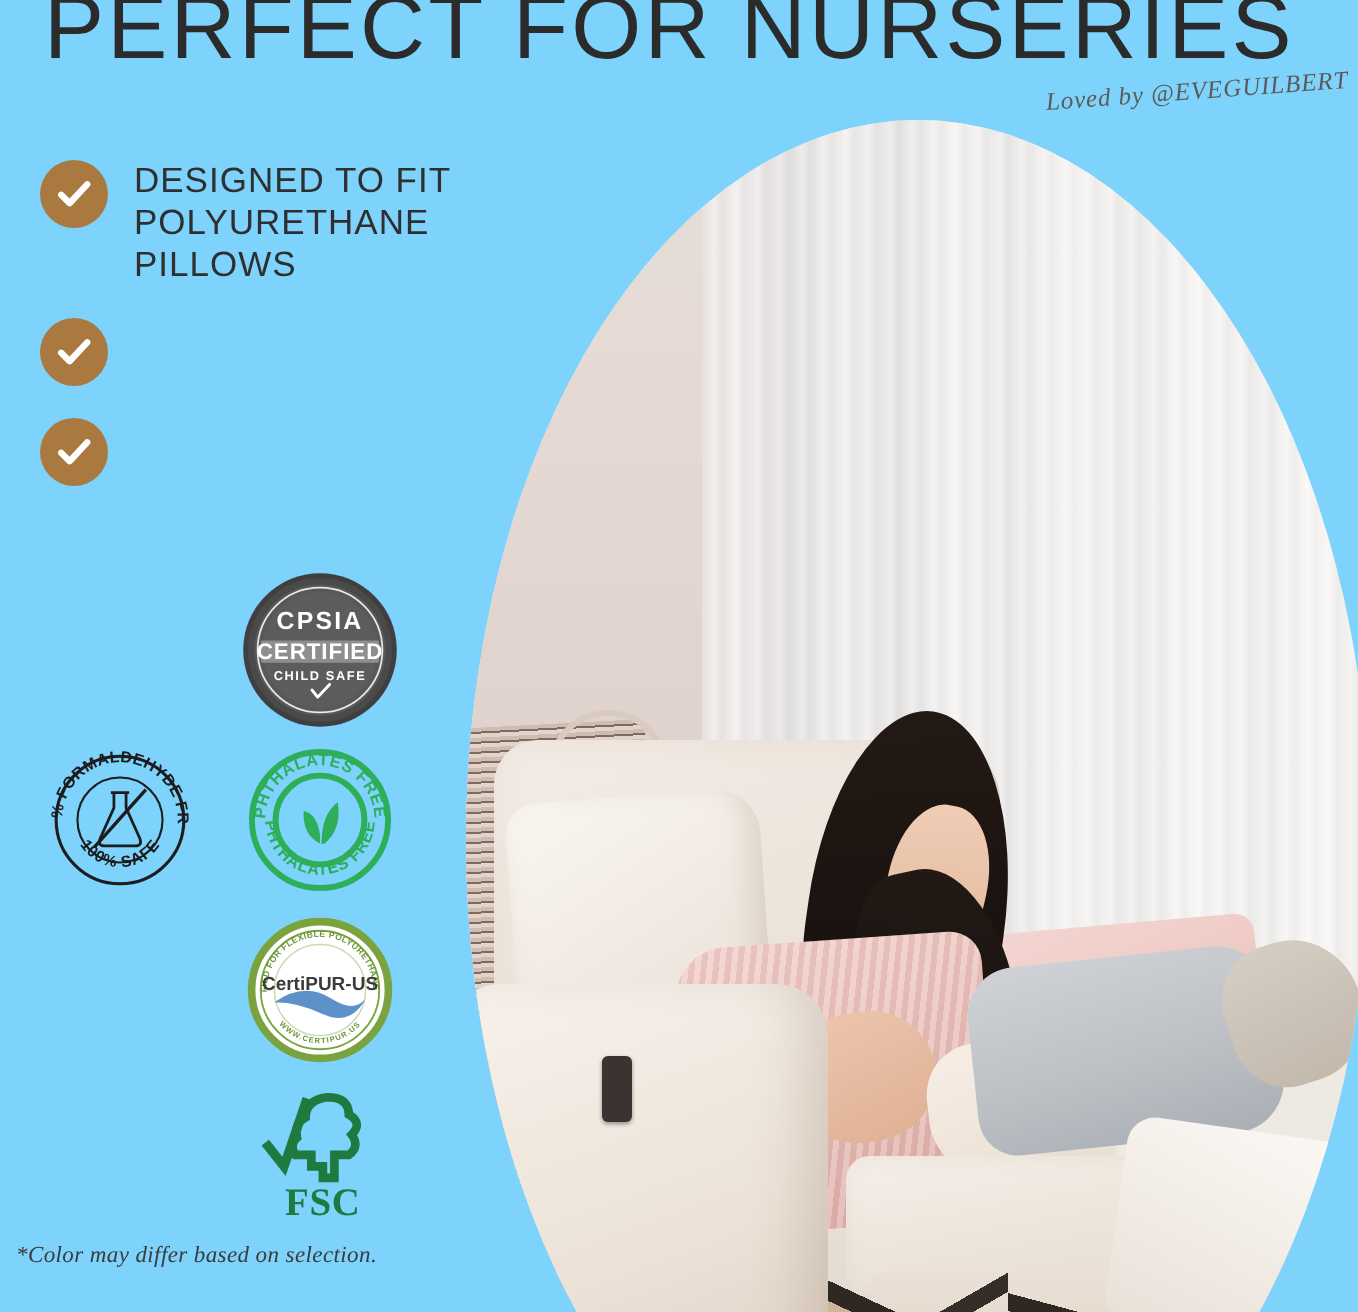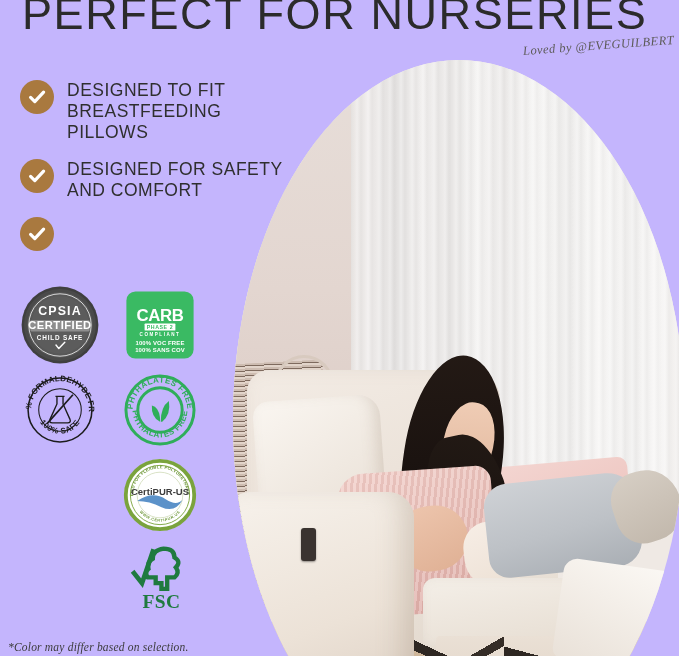--- a/index.html
+++ b/index.html
@@ -5,21 +5,21 @@
 <style>
   html,body{margin:0;padding:0;}
   body{
     width:679px;height:656px;
     background:#ffffff;
     font-family:"Liberation Sans", sans-serif;
     overflow:hidden;
     position:relative;
     color:#231f20;
   }
-  .page{position:absolute;inset:0;width:679px;height:656px;overflow:hidden;background:#c4b5fd;}
+  .page{position:absolute;inset:0;width:679px;height:656px;overflow:hidden;background:#7dd3fc;}
 
   
   .photo-wrap{
     position:absolute;
     left:233px; top:60px;
     width:452px; height:720px;
     border-radius:50%;
     overflow:hidden;
     z-index:1;
   }
@@ -292,21 +292,20 @@
 
   .footnote{
     position:absolute;
     left:8px; top:622px;
     z-index:5;
     font-size:11.5px;
     font-style:italic;
     color:#3b3b3b;
     letter-spacing:.2px;
     font-family:"Liberation Serif", serif;
-    margin-top:19px;
   }
 </style>
 </head>
 <body>
 
 <div class="page">
 
   <div class="photo-wrap">
     <div class="photo">
       <div class="curtain"></div>
@@ -350,31 +349,29 @@
 
   <div class="bullets">
 
     <div class="bullet">
       <span class="check-circle">
         <svg width="20" height="20" viewBox="0 0 20 20" aria-hidden="true">
           <path d="M3.6 10.4 L7.8 14.6 L16.6 5.2" fill="none" stroke="#ffffff" stroke-width="3.2" stroke-linecap="round" stroke-linejoin="round"></path>
         </svg>
       </span>
       <span class="bullet-text">DESIGNED TO FIT
-BREASTFEEDING PILLOWS</span>
+POLYURETHANE PILLOWS</span>
     </div>
 
     <div class="bullet">
       <span class="check-circle">
         <svg width="20" height="20" viewBox="0 0 20 20" aria-hidden="true">
           <path d="M3.6 10.4 L7.8 14.6 L16.6 5.2" fill="none" stroke="#ffffff" stroke-width="3.2" stroke-linecap="round" stroke-linejoin="round"></path>
         </svg>
       </span>
-      <span class="bullet-text">DESIGNED FOR SAFETY
-AND COMFORT</span>
     </div>
 
     <div class="bullet">
       <span class="check-circle">
         <svg width="20" height="20" viewBox="0 0 20 20" aria-hidden="true">
           <path d="M3.6 10.4 L7.8 14.6 L16.6 5.2" fill="none" stroke="#ffffff" stroke-width="3.2" stroke-linecap="round" stroke-linejoin="round"></path>
         </svg>
       </span>
     </div>
 
@@ -397,31 +394,20 @@
             <circle cx="50" cy="50" r="36" fill="#5c5c5c"></circle>
             <rect x="13" y="44" width="74" height="14" rx="1.2" fill="#8e8e8e"></rect>
             <text x="50" y="37" font-family="Liberation Sans, sans-serif" font-size="15.5" font-weight="bold" fill="#ffffff" text-anchor="middle" letter-spacing="1.4">CPSIA</text>
             <text x="50" y="55.5" font-family="Liberation Sans, sans-serif" font-size="14" font-weight="bold" fill="#ffffff" text-anchor="middle" letter-spacing="0.6">CERTIFIED</text>
             <text x="50" y="69" font-family="Liberation Sans, sans-serif" font-size="8" font-weight="bold" fill="#ffffff" text-anchor="middle" letter-spacing="1">CHILD SAFE</text>
             <path d="M45 75 L48.5 79.5 L56 71.5" fill="none" stroke="#ffffff" stroke-width="1.8" stroke-linecap="round" stroke-linejoin="round"></path>
           </g>
         </svg>
       </div>
 
-      <div class="badge-cell">
-        <svg width="70" height="70" viewBox="0 0 100 100" aria-hidden="true">
-          <rect x="2" y="2" width="96" height="96" rx="13" fill="#3aba63"></rect>
-          <text x="50" y="44" font-family="Liberation Sans, sans-serif" font-size="24" font-weight="bold" fill="#ffffff" text-anchor="middle" letter-spacing="-0.5">CARB</text>
-          <rect x="28" y="48" width="44" height="10" rx="1" fill="#ffffff"></rect>
-          <text x="50" y="56" font-family="Liberation Sans, sans-serif" font-size="7.5" font-weight="bold" fill="#3aba63" text-anchor="middle" letter-spacing="0.8">PHASE 2</text>
-          <text x="50" y="66" font-family="Liberation Sans, sans-serif" font-size="6.5" font-weight="bold" fill="#ffffff" text-anchor="middle" letter-spacing="2.2">COMPLIANT</text>
-          <text x="50" y="78" font-family="Liberation Sans, sans-serif" font-size="8.5" font-weight="bold" fill="#ffffff" text-anchor="middle" letter-spacing="0.2">100% VOC FREE</text>
-          <text x="50" y="88" font-family="Liberation Sans, sans-serif" font-size="8.5" font-weight="bold" fill="#ffffff" text-anchor="middle" letter-spacing="0.2">100% SANS COV</text>
-        </svg>
-      </div>
 
     </div>
 
     <div class="badge-row">
 
       <div class="badge-cell">
         <svg width="76" height="76" viewBox="0 0 100 100" aria-hidden="true">
           <defs>
             <path id="fmTop" d="M50,50 m-38,0 a38,38 0 1,1 76,0" fill="none"></path>
             <path id="fmBot" d="M50,50 m-31,0 a31,31 0 0,0 62,0" fill="none"></path>

